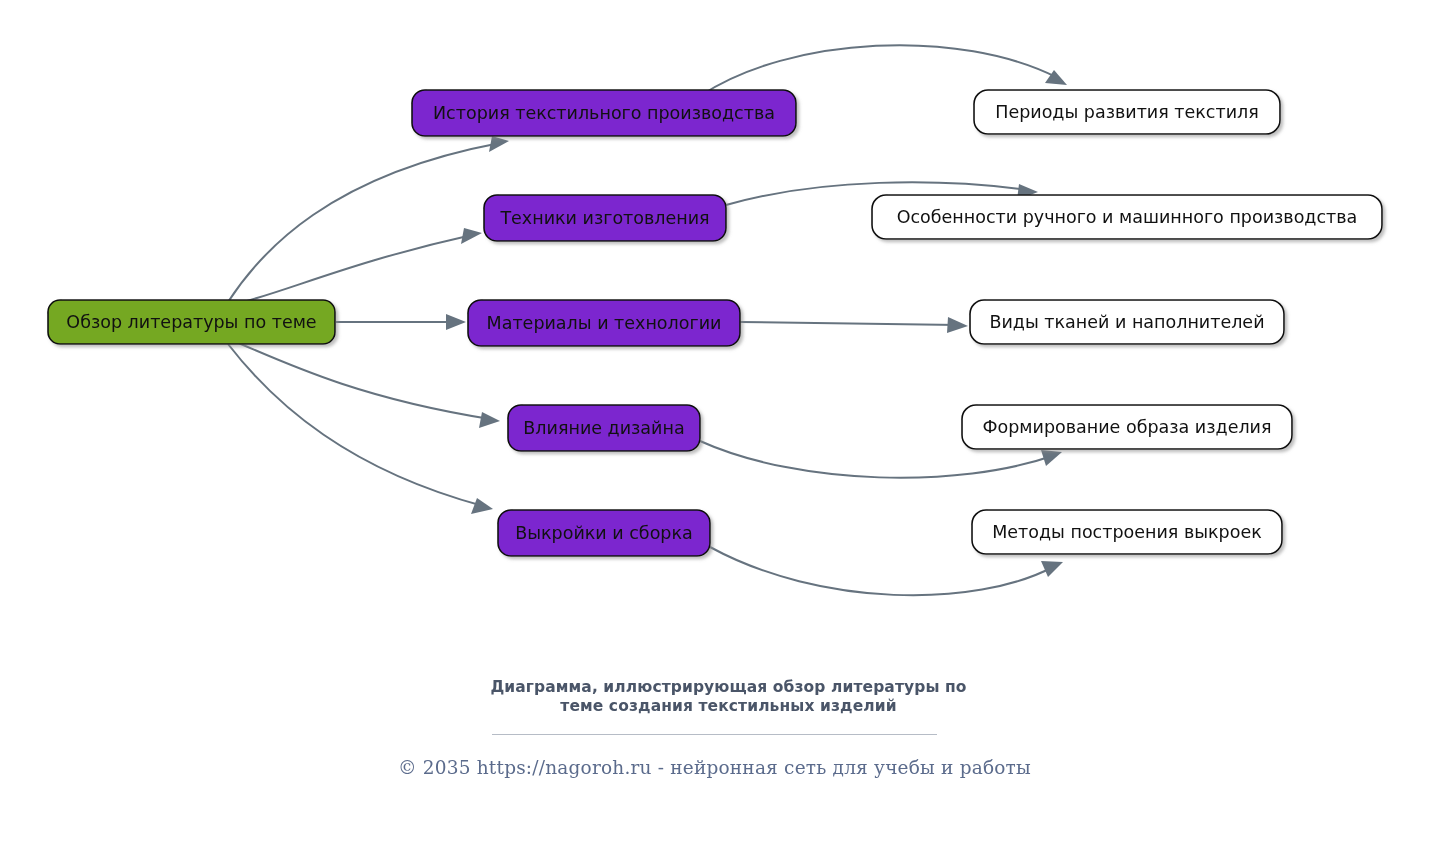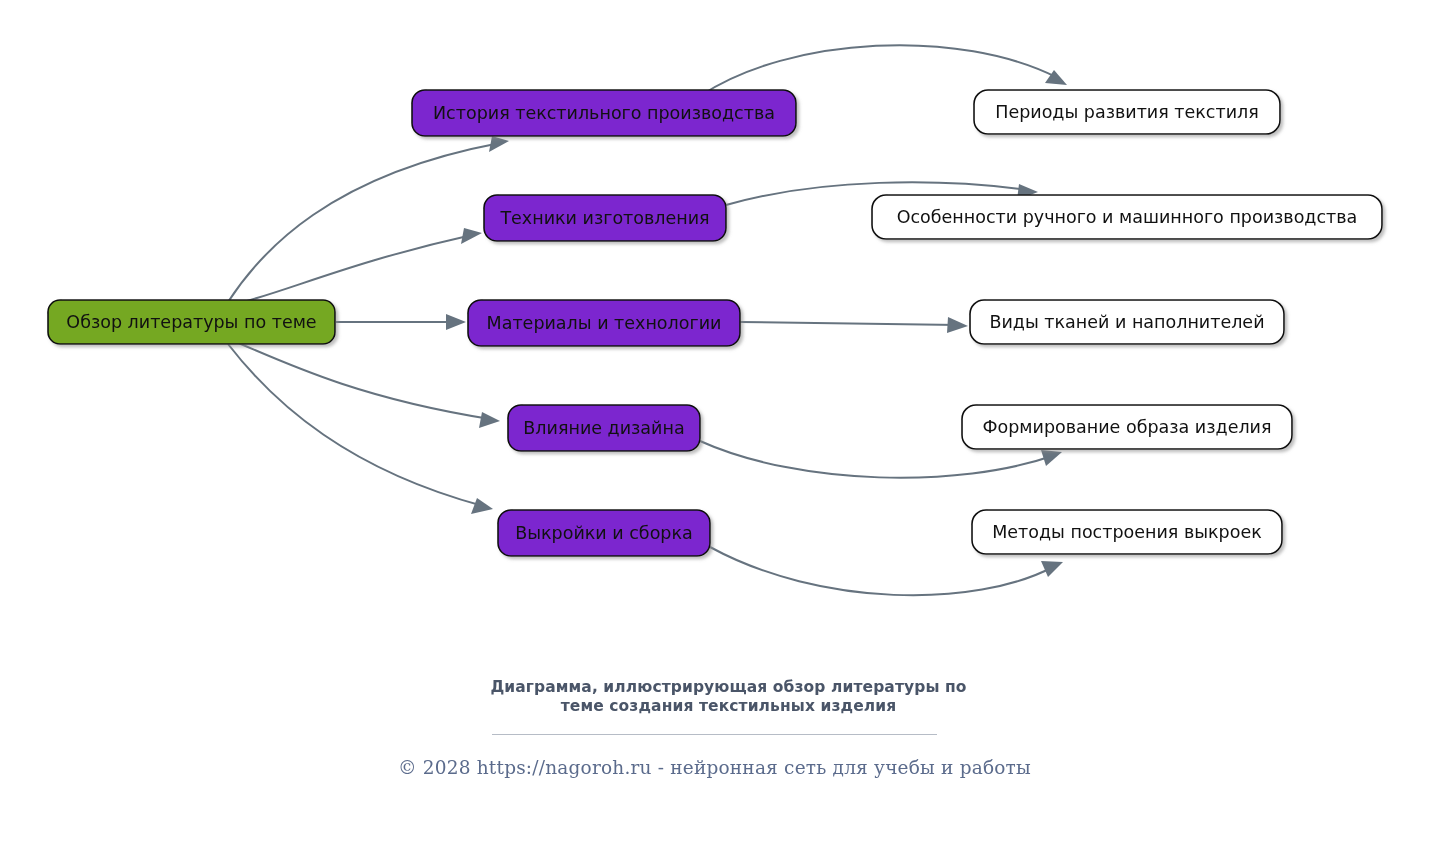--- a/index.html
+++ b/index.html
@@ -206,21 +206,21 @@
     <text class="node-label" x="1127" y="428">Формирование образа изделия</text>
 
     <g filter="url(#nodeShadow)">
       <rect class="node-shape node-leaf" x="972" y="510" width="310" height="44" rx="14" ry="14"></rect>
     </g>
     <text class="node-label" x="1127" y="533">Методы построения выкроек</text>
   </svg>
 
   <div class="caption-wrap">
     <div class="caption-line">Диаграмма, иллюстрирующая обзор литературы по</div>
-    <div class="caption-line">теме создания текстильных изделия</div>
+    <div class="caption-line">теме создания текстильных изделий</div>
     <div class="caption-rule"></div>
   </div>
 
   <div class="footer-wrap">
-    <div class="footer-text">© 2028 https://nagoroh.ru - нейронная сеть для учебы и работы</div>
+    <div class="footer-text">© 2035 https://nagoroh.ru - нейронная сеть для учебы и работы</div>
   </div>
 
 </div>
 
 </body></html>

